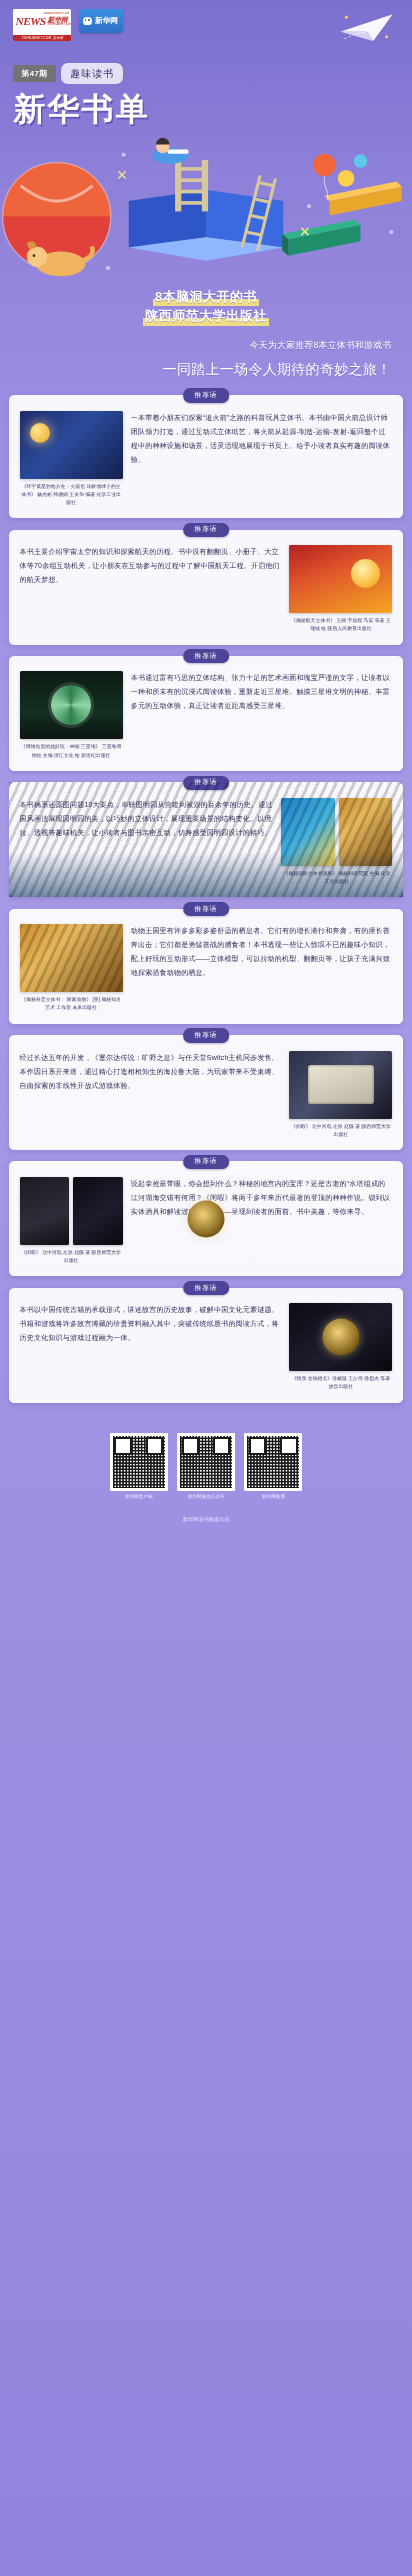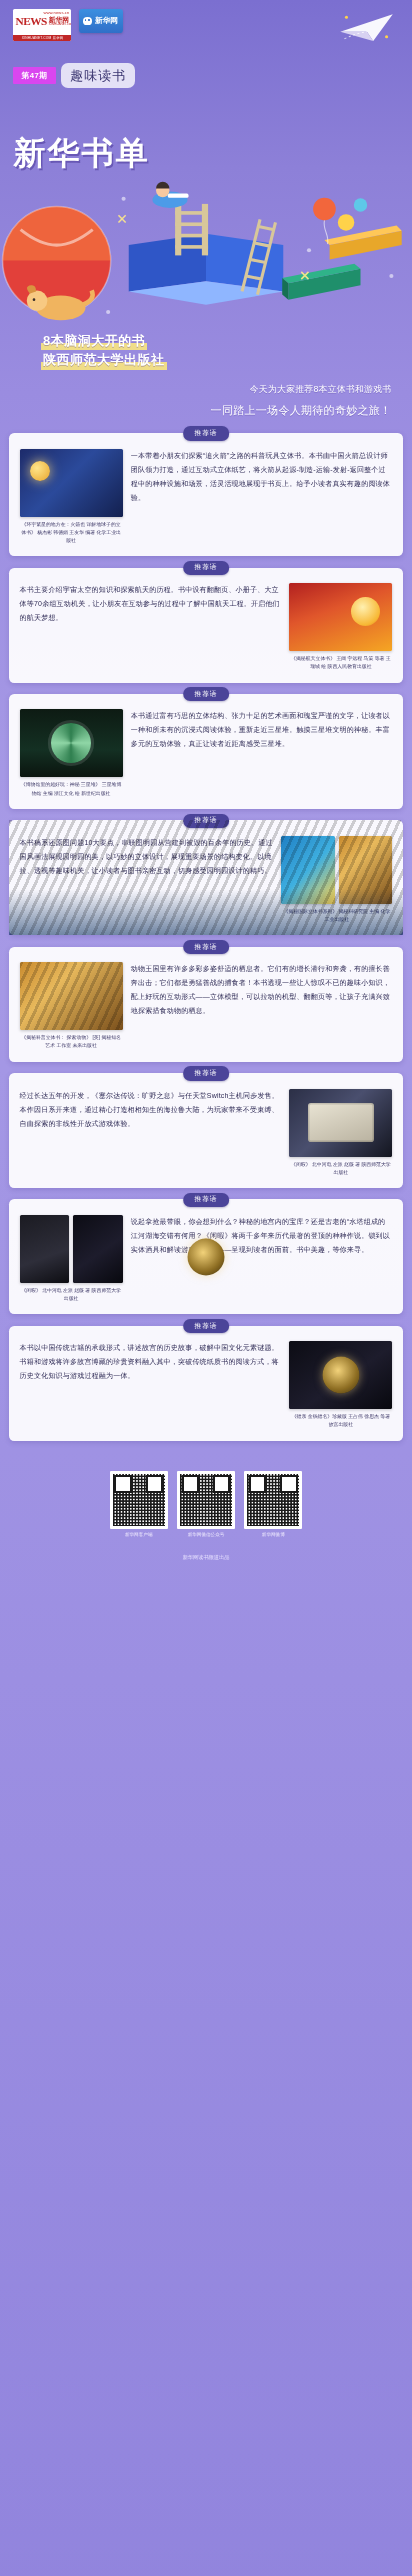--- a/index.html
+++ b/index.html
@@ -25,20 +25,21 @@
     align-items: flex-start;
     gap: 7.2px;
   }
   .xinhua-logo {
     width: 58px; height: 32px;
     background: #fff;
     border-radius: 1.5px;
     position: relative;
     display: flex; flex-direction: column;
     overflow: hidden;
+    font-style: italic;
   }
   .xh-top {
     font-size: 4.1px; color: #c02727; text-align: right;
     padding: 1px 2.1px 0 0; letter-spacing: 0.1px;
   }
   .xh-mid { display: flex; align-items: center; padding: 0 2.1px; gap: 2.1px; }
   .xh-news {
     font-family: "Liberation Serif", serif;
     font-weight: bold; font-size: 11.3px; color: #c02727;
     letter-spacing: -0.5px;
@@ -75,56 +76,55 @@
   .plane {
     position: absolute; right: 15.5px; top: 9.3px; width: 62px; height: 36px;
   }
 
   
   .issue-row {
     display: flex; align-items: center; gap: 5.2px;
     padding: 0 13.4px; margin-top: 1px;
   }
   .issue-chip {
-    background: #d946ef; color: #fff; font-size: 7.7px; font-weight: bold;
+    background: #737373; color: #fff; font-size: 7.7px; font-weight: bold;
     padding: 3.6px 8.2px; border-radius: 1px; letter-spacing: 0.5px;
   }
   .issue-tag {
     background: rgba(255,255,255,.78); color: #3a3570;
-    font-size: 13px; padding: 3.6px 9.3px; border-radius: 7px;
+    font-size: 10px; padding: 3.6px 9.3px; border-radius: 7px;
     letter-spacing: 1px;
   }
 
   
   .big-title {
     padding: 9.3px 13.4px 0 13.4px;
     font-family: "Liberation Serif", serif;
     font-weight: bold;
     font-size: 32px;
     color: #fff;
     letter-spacing: 2.1px;
     text-shadow: 1.5px 2.1px 0 rgba(60,40,140,.45);
     line-height: 1;
-    margin-top: 40px;
   }
 
   
   .hero {
     position: relative;
     height: 155px;
     margin-top: 3.1px;
     overflow: hidden;
   }
   .hero svg { position: absolute; inset: 0; }
 
   
   .sub-banner {
     margin: 0 auto;
     width: 330px;
-    text-align: left;
+    text-align: center;
     padding: 3.1px 0 9.3px 0;
   }
   .sub-banner .line {
     display: inline-block;
     font-size: 13px; font-weight: bold; color: #fff;
     letter-spacing: 0.5px; line-height: 1.5;
     text-shadow: 0 1px 0 rgba(70,50,150,.35);
     position: relative;
   }
   .sub-banner .line.hl {
@@ -133,21 +133,21 @@
   }
   .intro {
     text-align: right;
     color: #fff;
     font-size: 8.8px;
     line-height: 2.0;
     letter-spacing: 0.3px;
     padding: 2.1px 20.6px 12.4px 20.6px;
     text-shadow: 0 0.5px 0 rgba(70,50,150,.3);
   }
-  .intro .small { font-size: 11px; }
+  .intro .small { font-size: 14px; }
 
   
   .cards { padding: 0 9.3px 15.5px 9.3px; }
   .card {
     position: relative;
     background: rgba(255,255,255,.93);
     border-radius: 5.2px;
     margin-bottom: 11.3px;
     padding: 15.5px 10.3px 11.3px 10.3px;
     box-shadow: 0 1.5px 5.2px rgba(60,45,130,.18);

